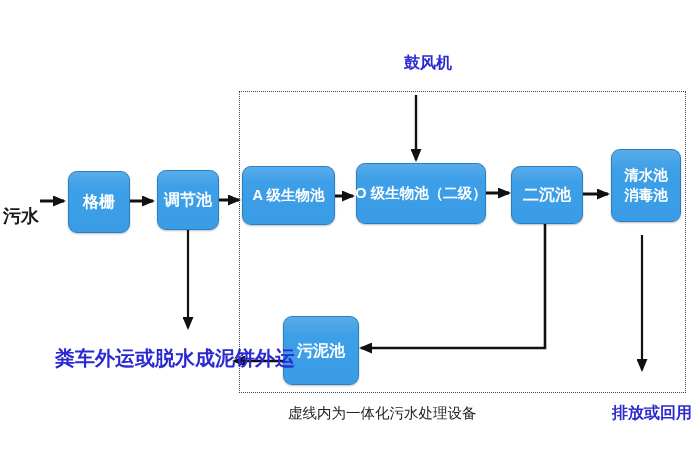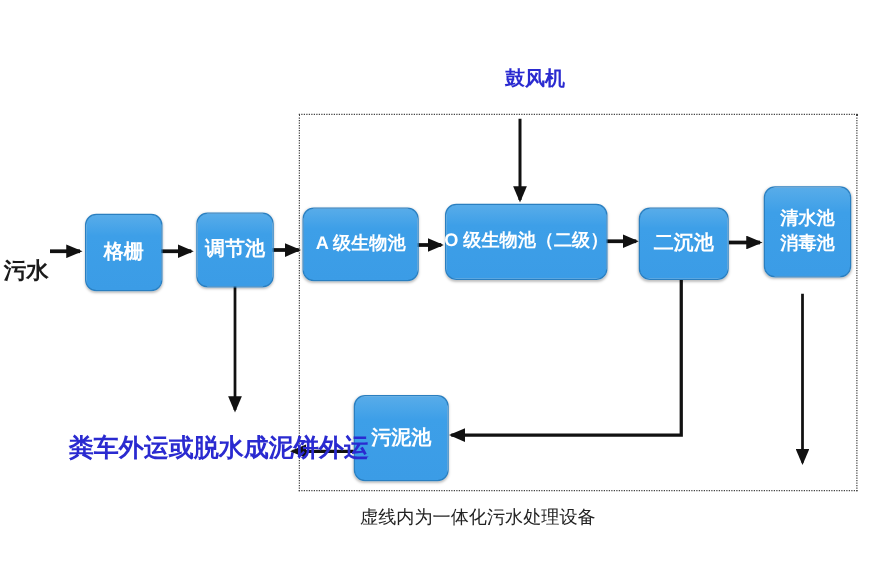--- a/index.html
+++ b/index.html
@@ -83,14 +83,15 @@
   </div>
 
   <div class="node" style="left:283px;top:316px;width:74px;height:67px;">
     <span class="node-label">污泥池</span>
   </div>
 
   <div class="txt txt-blue" style="left:55px;top:345px;font-size:20px;">粪车外运或脱水成泥饼外运</div>
 
   <div class="txt caption" style="left:245px;top:404px;margin-left:43px;">虚线内为一体化污水处理设备</div>
 
+  <div class="txt txt-blue" style="left:612px;top:403px;font-size:16px;">排放或回用</div>
 
 </div>
 
 </body></html>

